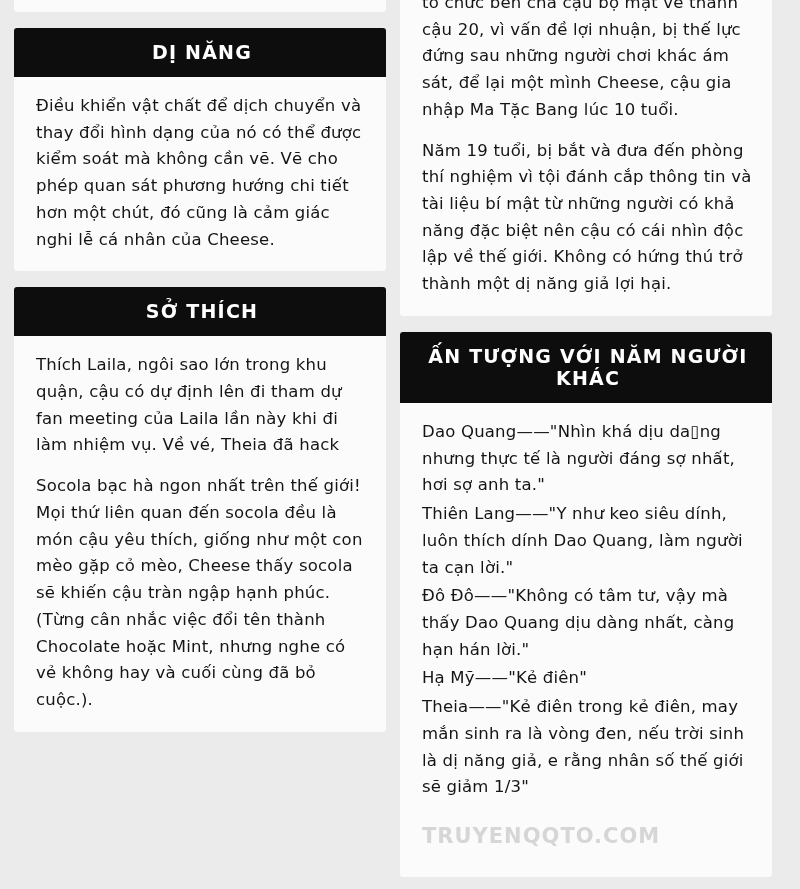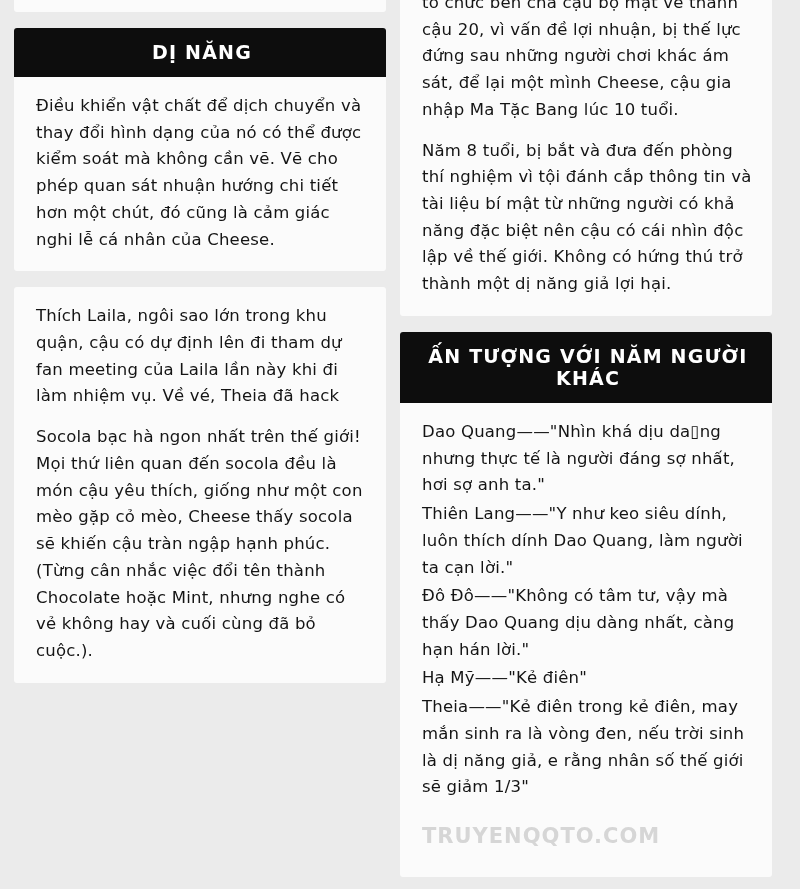--- a/index.html
+++ b/index.html
@@ -94,39 +94,40 @@
 
 <div class="page">
 
   <div class="col col-left">
 
     <div class="card-stub"></div>
 
     <div class="card">
       <div class="card-header">DỊ NĂNG</div>
       <div class="card-body">
-        <p>Điều khiển vật chất để dịch chuyển và thay đổi hình dạng của nó có thể được kiểm soát mà không cần vẽ. Vẽ cho phép quan sát nhuận hướng chi tiết hơn một chút, đó cũng là cảm giác nghi lễ cá nhân của Cheese.</p>
+        <p>Điều khiển vật chất để dịch chuyển và thay đổi hình dạng của nó có thể được kiểm soát mà không cần vẽ. Vẽ cho phép quan sát phương hướng chi tiết hơn một chút, đó cũng là cảm giác nghi lễ cá nhân của Cheese.</p>
       </div>
     </div>
 
     <div class="card">
+      <div class="card-header">SỞ THÍCH</div>
       <div class="card-body">
         <p>Thích Laila, ngôi sao lớn trong khu quận, cậu có dự định lên đi tham dự fan meeting của Laila lần này khi đi làm nhiệm vụ. Về vé, Theia đã hack</p>
         <p>Socola bạc hà ngon nhất trên thế giới! Mọi thứ liên quan đến socola đều là món cậu yêu thích, giống như một con mèo gặp cỏ mèo, Cheese thấy socola sẽ khiến cậu tràn ngập hạnh phúc. (Từng cân nhắc việc đổi tên thành Chocolate hoặc Mint, nhưng nghe có vẻ không hay và cuối cùng đã bỏ cuộc.).</p>
       </div>
     </div>
 
   </div>
 
   <div class="col col-right">
 
     <div class="card">
       <div class="card-body">
         <p>tổ chức bên cha cậu bộ mặt về thành cậu 20, vì vấn đề lợi nhuận, bị thế lực đứng sau những người chơi khác ám sát, để lại một mình Cheese, cậu gia nhập Ma Tặc Bang lúc 10 tuổi.</p>
-        <p>Năm 8 tuổi, bị bắt và đưa đến phòng thí nghiệm vì tội đánh cắp thông tin và tài liệu bí mật từ những người có khả năng đặc biệt nên cậu có cái nhìn độc lập về thế giới. Không có hứng thú trở thành một dị năng giả lợi hại.</p>
+        <p>Năm 19 tuổi, bị bắt và đưa đến phòng thí nghiệm vì tội đánh cắp thông tin và tài liệu bí mật từ những người có khả năng đặc biệt nên cậu có cái nhìn độc lập về thế giới. Không có hứng thú trở thành một dị năng giả lợi hại.</p>
       </div>
     </div>
 
     <div class="card">
       <div class="card-header">ẤN TƯỢNG VỚI NĂM NGƯỜI KHÁC</div>
       <div class="card-body">
         <ul class="quote-list">
           <li class="quote-line">Dao Quang——"Nhìn khá dịu da▯ng nhưng thực tế là người đáng sợ nhất, hơi sợ anh ta."</li>
           <li class="quote-line">Thiên Lang——"Y như keo siêu dính, luôn thích dính Dao Quang, làm người ta cạn lời."</li>
           <li class="quote-line">Đô Đô——"Không có tâm tư, vậy mà thấy Dao Quang dịu dàng nhất, càng hạn hán lời."</li>

